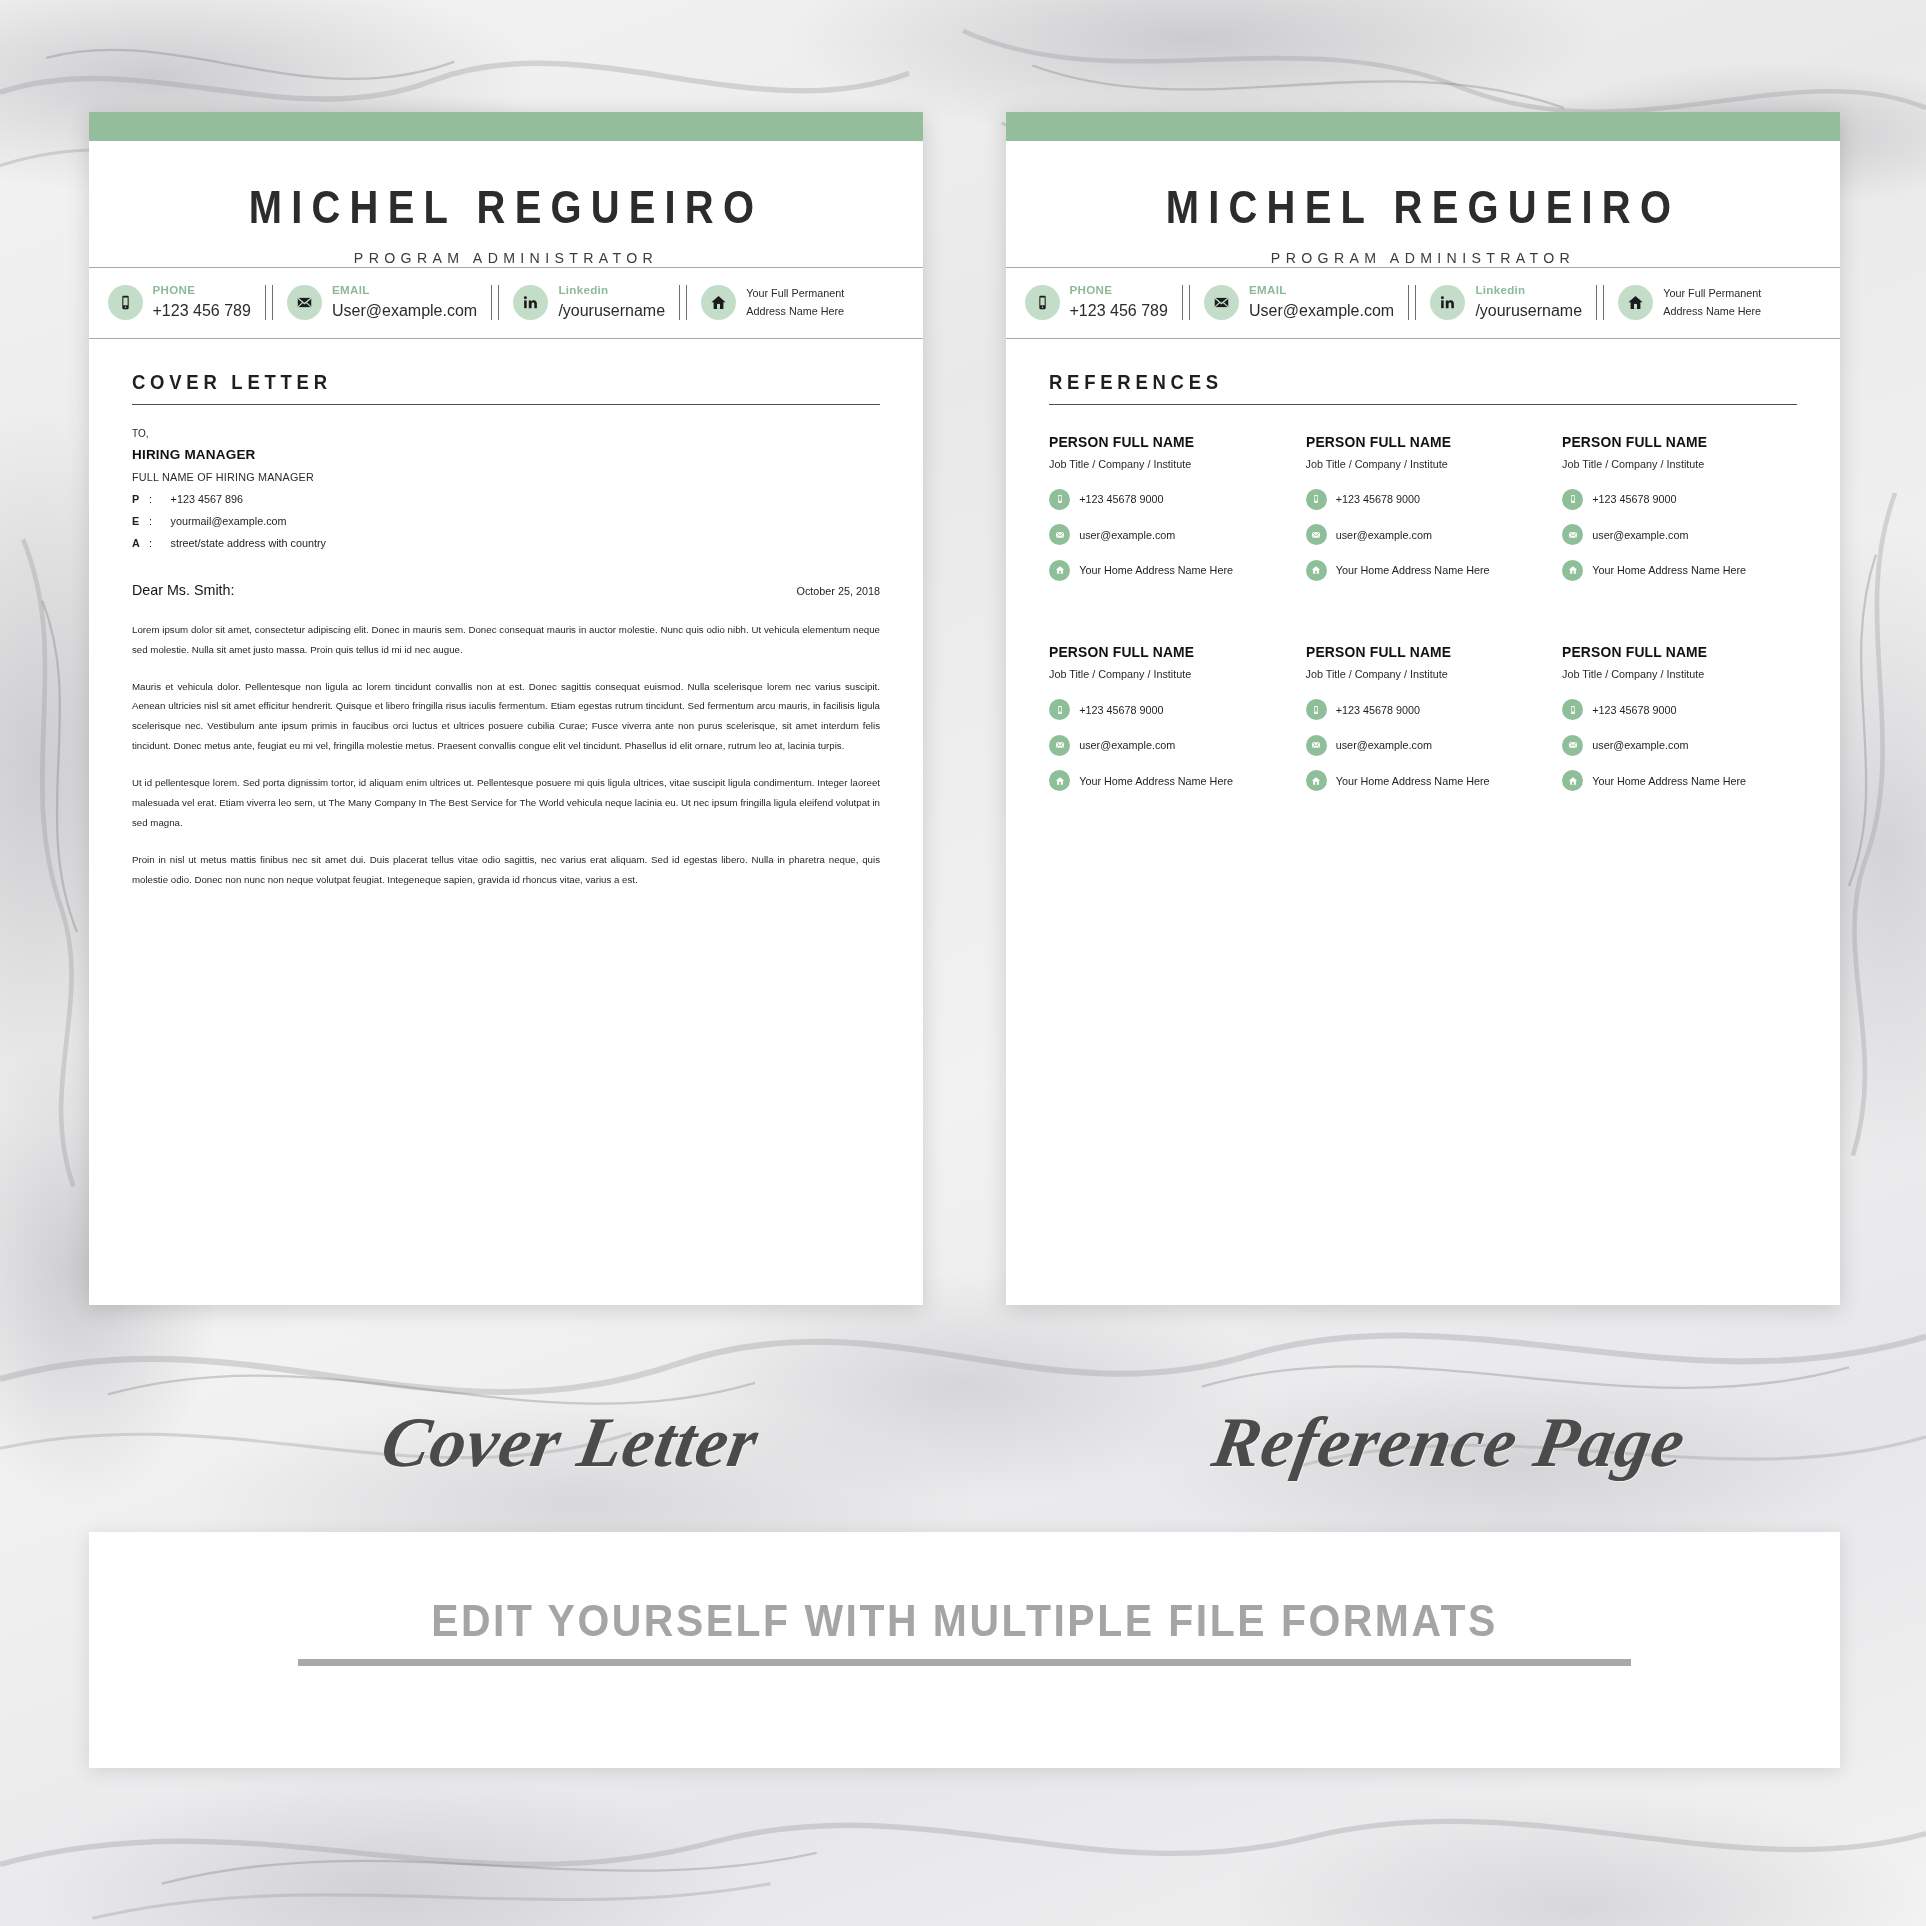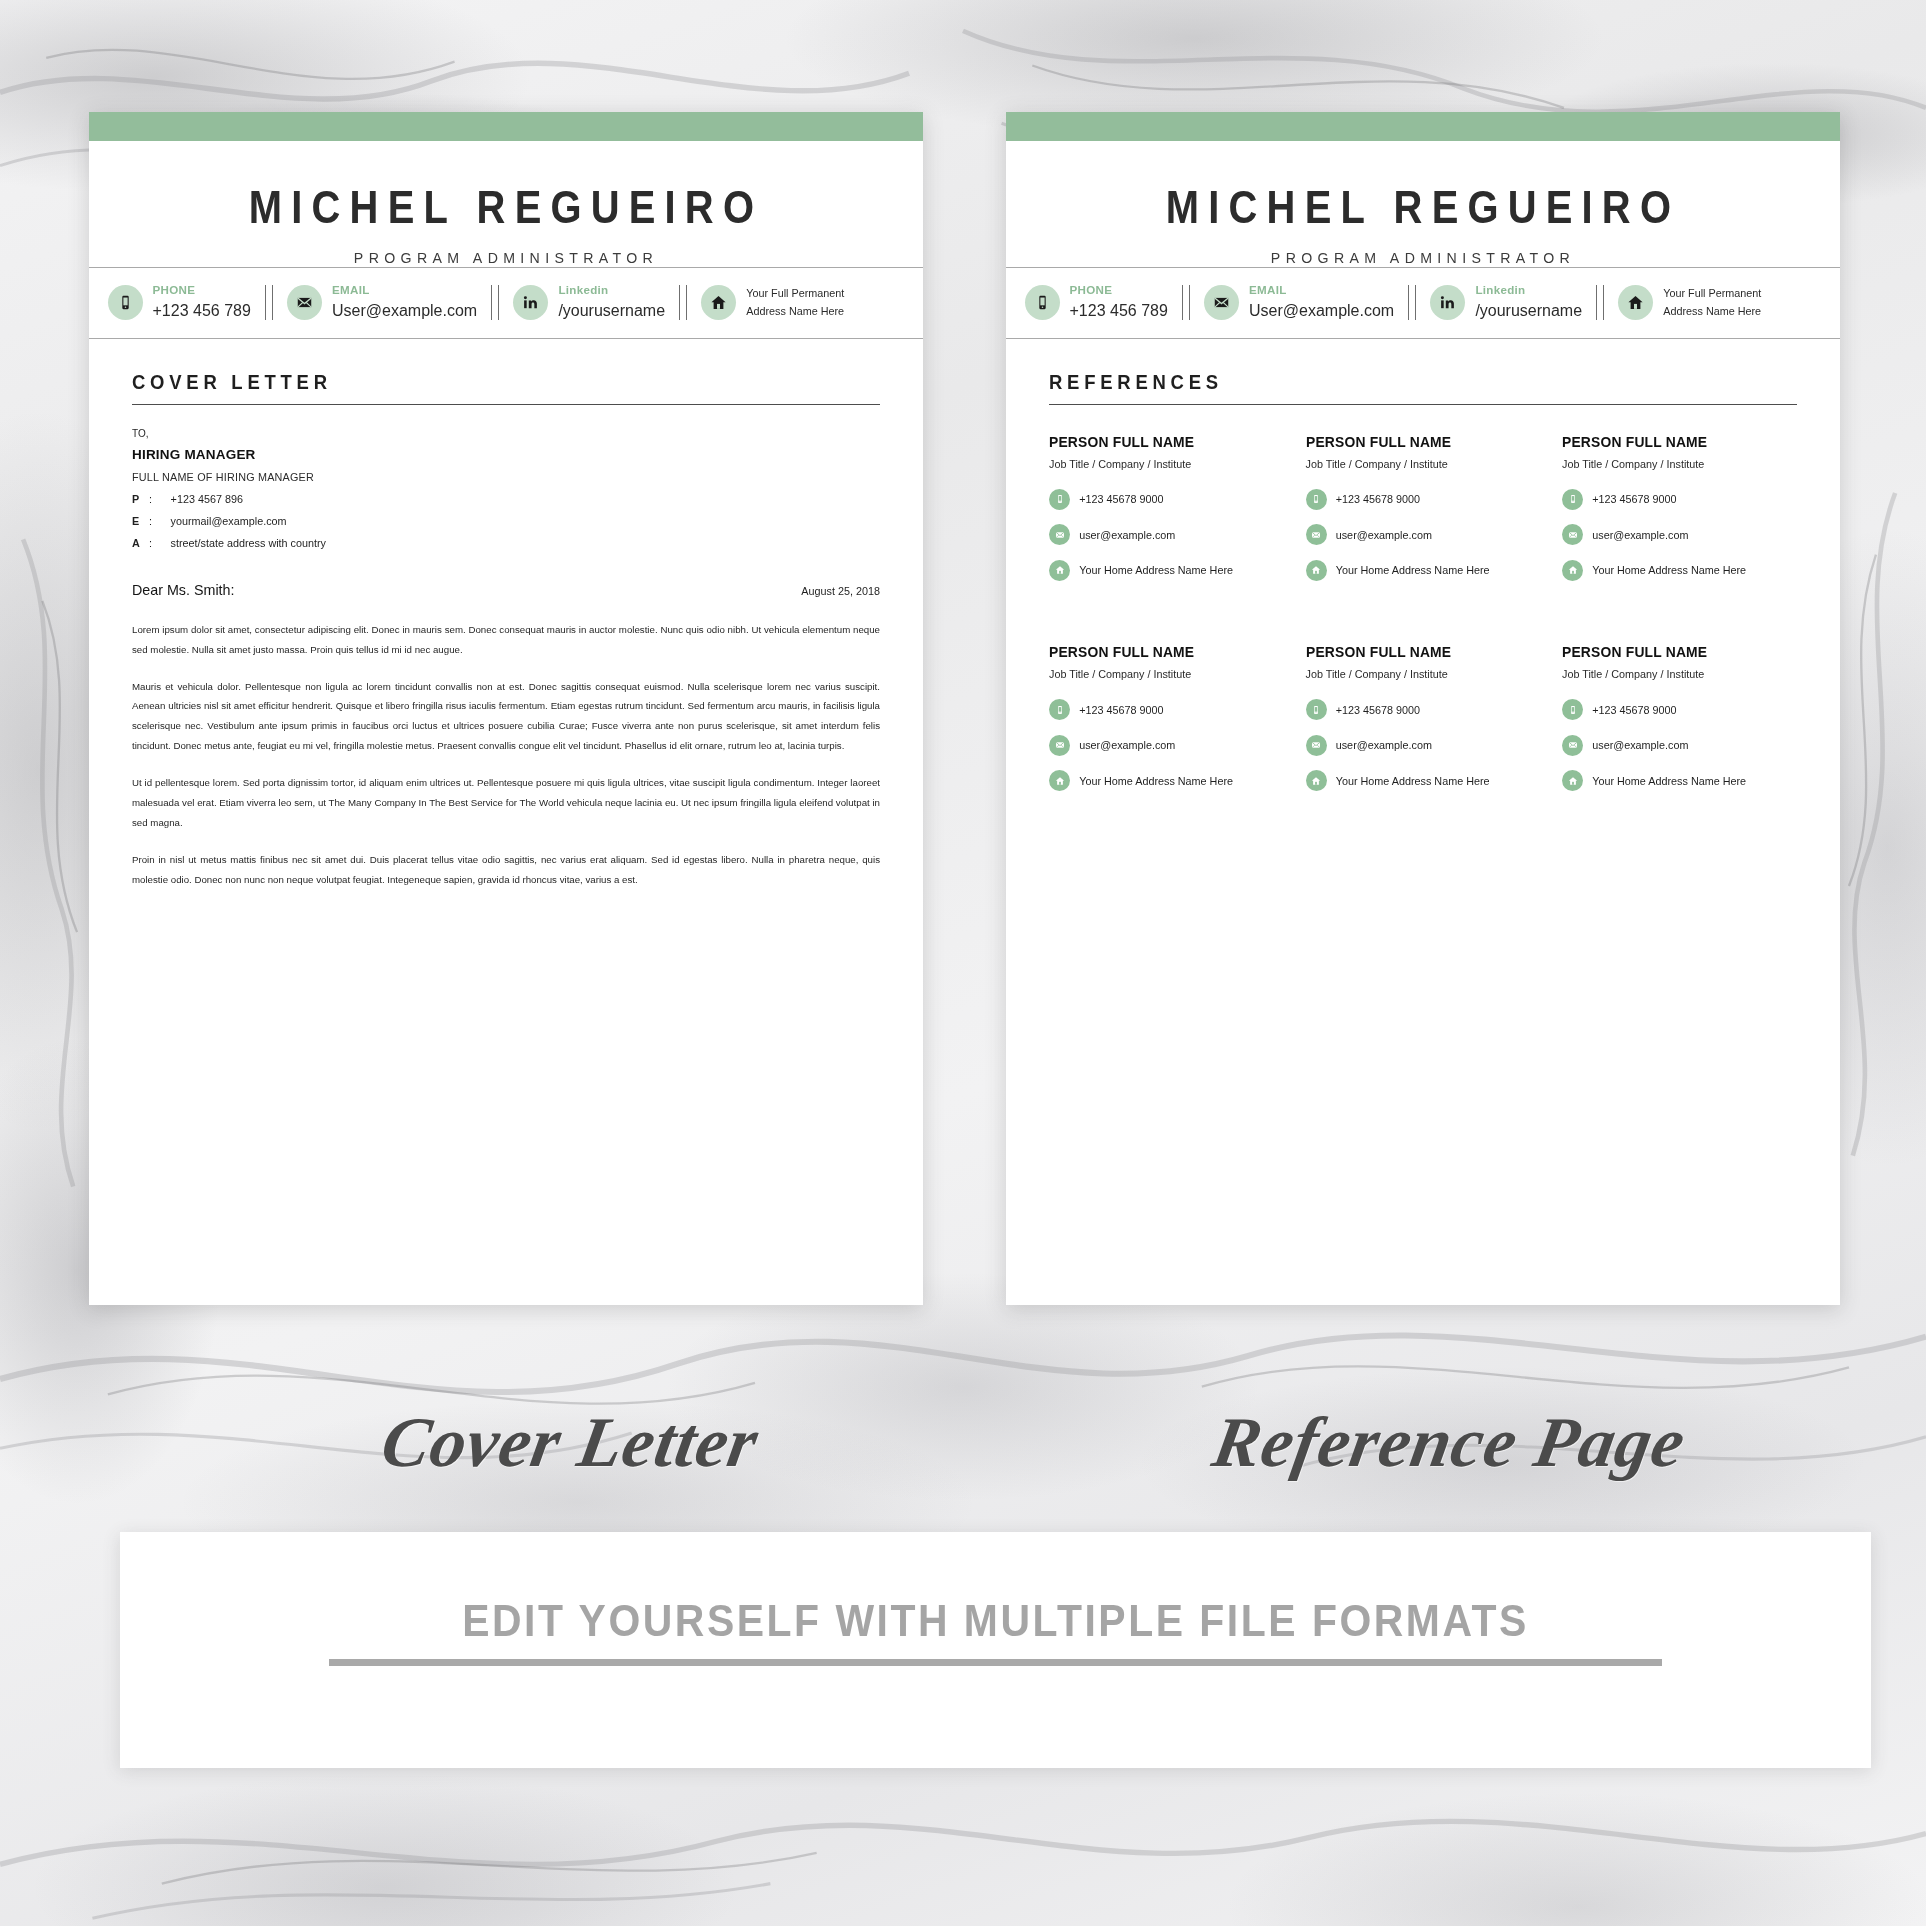--- a/index.html
+++ b/index.html
@@ -140,21 +140,20 @@
   #cap-cover{left:383px;top:1402px;}
   #cap-ref{left:1214px;top:1402px;}
 
   
   #banner{
     position:absolute;left:89px;top:1532px;width:1751px;height:236px;
     background:#ffffff;
     box-shadow:0 3.1px 17px rgba(70,70,70,.16);
     text-align:center;
     box-sizing:border-box;
-    margin-left:31px;
   }
   .banner-h{
     padding-top:64px;
     font-size:44px;font-weight:700;letter-spacing:2.7px;
     color:#a5a5a5;
     transform:scaleX(.93);
     font-family:"Liberation Sans", sans-serif;
   }
   .banner-rule{
     width:1333px;height:7px;background:#a9a9a9;margin:13px auto 0;
@@ -282,21 +281,21 @@
       <span class="pea-v">yourmail@example.com</span>
     </div>
     <div class="pea-row">
       <span class="pea-k">A</span>
       <span class="pea-c">:</span>
       <span class="pea-v">street/state address with country</span>
     </div>
 
     <div class="greet-row">
       <span class="greet">Dear Ms. Smith:</span>
-      <span class="date">August 25, 2018</span>
+      <span class="date">October 25, 2018</span>
     </div>
 
     <p class="para first">Lorem ipsum dolor sit amet, consectetur adipiscing elit. Donec in mauris sem. Donec consequat mauris in auctor molestie. Nunc quis odio nibh. Ut vehicula elementum neque sed molestie. Nulla sit amet justo massa. Proin quis tellus id mi  id nec augue.</p>
     <p class="para">Mauris et vehicula dolor. Pellentesque non ligula ac lorem tincidunt convallis non at est. Donec sagittis consequat euismod. Nulla scelerisque lorem nec varius suscipit. Aenean ultricies nisl sit amet efficitur hendrerit. Quisque et libero fringilla risus iaculis fermentum. Etiam egestas rutrum tincidunt. Sed fermentum arcu mauris, in facilisis ligula scelerisque nec. Vestibulum ante ipsum primis in faucibus orci luctus et ultrices posuere cubilia Curae; Fusce viverra ante non purus scelerisque, sit amet interdum felis tincidunt. Donec metus ante, feugiat eu mi vel, fringilla molestie metus. Praesent convallis congue elit vel tincidunt. Phasellus id elit ornare, rutrum leo at, lacinia turpis.</p>
     <p class="para">Ut id pellentesque lorem. Sed porta dignissim tortor, id aliquam enim ultrices ut. Pellentesque posuere mi quis ligula ultrices, vitae suscipit ligula condimentum. Integer laoreet malesuada vel erat. Etiam viverra leo sem, ut The Many Company In The Best Service for The World vehicula neque lacinia eu. Ut nec ipsum fringilla ligula eleifend volutpat in sed magna.</p>
     <p class="para">Proin in nisl ut metus mattis finibus nec sit amet dui. Duis placerat tellus vitae odio sagittis, nec varius erat aliquam. Sed id egestas libero. Nulla in pharetra neque, quis molestie odio. Donec non nunc non neque volutpat feugiat. Integeneque sapien, gravida id rhoncus vitae, varius a est.</p>
 
   </div>
 </div>
 

